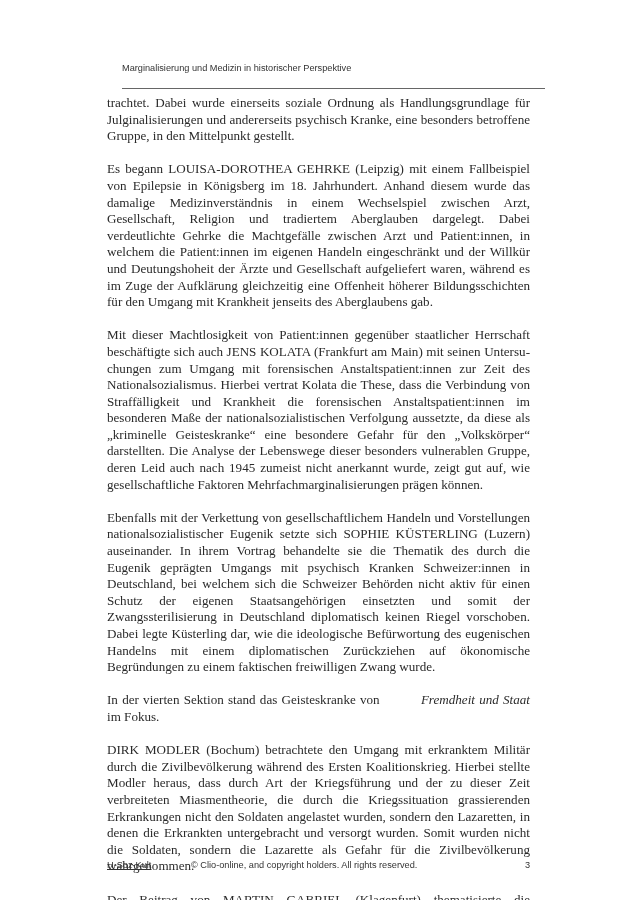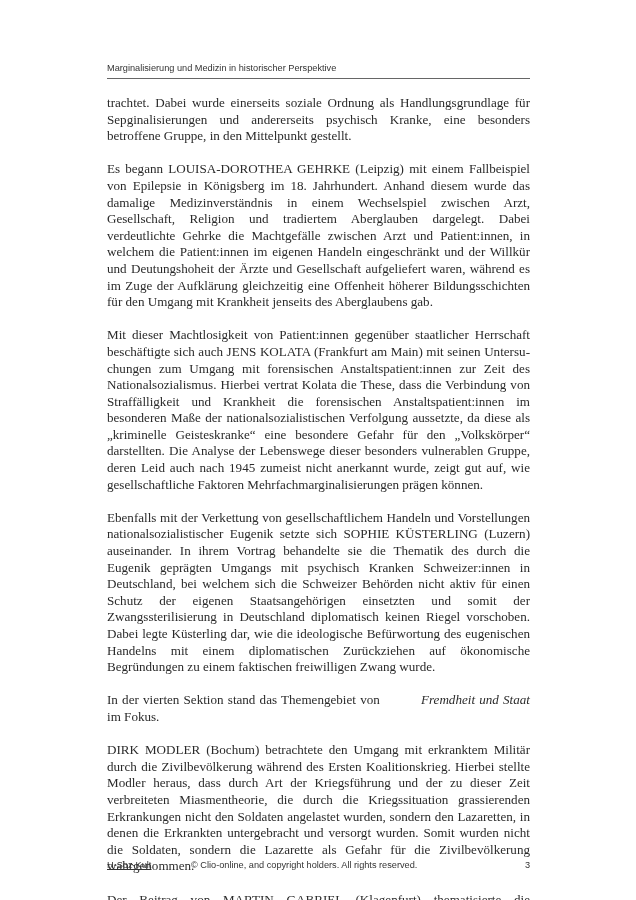--- a/index.html
+++ b/index.html
@@ -1,21 +1,21 @@
 <!DOCTYPE html>
 <html><head>
 <meta charset="utf-8">
 <style>
   html, body { margin: 0; padding: 0; background: #ffffff; }
   body { width: 636px; height: 900px; position: relative; overflow: hidden; }
   .page { position: absolute; left: 0; top: 0; width: 636px; height: 900px; background: #fff; }
   .running-header {
-    position: absolute; left: 107px; top: 63px; width: 423px;
+    position: absolute; left: 122px; top: 63px; width: 423px;
     font-family: "Liberation Sans", sans-serif; font-size: 9.2px; color: #333;
-    padding-bottom: 5px; border-bottom: 1px solid #666;
+    padding-bottom: 15px; border-bottom: 1px solid #666;
   }
   .body-text {
     position: absolute; left: 107px; top: 95px; width: 423px;
     font-family: "Liberation Serif", serif; font-size: 13.1px; line-height: 16.6px;
     color: #2a2a2a; text-align: justify; hyphens: manual;
   }
   .body-text p { margin: 0 0 16.6px 0; }
   .body-text em { font-style: italic; margin-left: 37px; }
   .footer {
     position: absolute; left: 107px; top: 860px; width: 423px;
@@ -25,25 +25,25 @@
   .footer .center { position: absolute; left: 84px; top: 0; }
   .footer .right { position: absolute; right: 0; top: 0; }
 </style>
 </head>
 <body>
 
 <div class="page">
   <div class="running-header">Marginalisierung und Medizin in historischer Perspektive</div>
 
   <div class="body-text">
-    <p>trachtet. Dabei wurde einerseits soziale Ordnung als Handlungsgrundlage für Sep­ginalisierungen und andererseits psychisch Kranke, eine besonders betroffene Gruppe, in den Mittelpunkt gestellt.</p>
+    <p>trachtet. Dabei wurde einerseits soziale Ordnung als Handlungsgrundlage für Jul­ginalisierungen und andererseits psychisch Kranke, eine besonders betroffene Gruppe, in den Mittelpunkt gestellt.</p>
     <p>Es begann LOUISA-DOROTHEA GEHRKE (Leipzig) mit einem Fallbeispiel von Epilepsie in Königsberg im 18. Jahrhundert. Anhand diesem wurde das damalige Medizinverständnis in einem Wechselspiel zwischen Arzt, Gesellschaft, Religion und tradiertem Aberglauben dargelegt. Dabei verdeutlichte Gehrke die Machtge­fälle zwischen Arzt und Patient:innen, in welchem die Patient:innen im eigenen Handeln eingeschränkt und der Willkür und Deutungshoheit der Ärzte und Gesell­schaft aufgeliefert waren, während es im Zuge der Aufklärung gleichzeitig eine Offenheit höherer Bildungsschichten für den Umgang mit Krankheit jenseits des Aberglaubens gab.</p>
     <p>Mit dieser Machtlosigkeit von Patient:innen gegenüber staatlicher Herrschaft be­schäftigte sich auch JENS KOLATA (Frankfurt am Main) mit seinen Untersu­chungen zum Umgang mit forensischen Anstaltspatient:innen zur Zeit des Natio­nalsozialismus. Hierbei vertrat Kolata die These, dass die Verbindung von Straf­fälligkeit und Krankheit die forensischen Anstaltspatient:innen im besonderen Maße der nationalsozialistischen Verfolgung aussetzte, da diese als „kriminelle Geisteskranke“ eine besondere Gefahr für den „Volkskörper“ darstellten. Die Ana­lyse der Lebenswege dieser besonders vulnerablen Gruppe, deren Leid auch nach 1945 zumeist nicht anerkannt wurde, zeigt gut auf, wie gesellschaftliche Faktoren Mehrfachmarginalisierungen prägen können.</p>
     <p>Ebenfalls mit der Verkettung von gesellschaftlichem Handeln und Vorstellungen nationalsozialistischer Eugenik setzte sich SOPHIE KÜSTERLING (Luzern) aus­einander. In ihrem Vortrag behandelte sie die Thematik des durch die Eugenik ge­prägten Umgangs mit psychisch Kranken Schweizer:innen in Deutschland, bei welchem sich die Schweizer Behörden nicht aktiv für einen Schutz der eigenen Staatsangehörigen einsetzten und somit der Zwangssterilisierung in Deutschland diplomatisch keinen Riegel vorschoben. Dabei legte Küsterling dar, wie die ideo­logische Befürwortung des eugenischen Handelns mit einem diplomatischen Zu­rückziehen auf ökonomische Begründungen zu einem faktischen freiwilligen Zwang wurde.</p>
-    <p><span>In der vierten Sektion stand das Themengebiet von </span><em>Fremdheit und Staat</em><span> im Fokus.</span></p>
+    <p><span>In der vierten Sektion stand das Geisteskranke von </span><em>Fremdheit und Staat</em><span> im Fokus.</span></p>
     <p>DIRK MODLER (Bochum) betrachtete den Umgang mit erkranktem Militär durch die Zivilbevölkerung während des Ersten Koalitionskrieg. Hierbei stellte Modler heraus, dass durch Art der Kriegsführung und der zu dieser Zeit verbreite­ten Miasmentheorie, die durch die Kriegssituation grassierenden Erkrankungen nicht den Soldaten angelastet wurden, sondern den Lazaretten, in denen die Er­krankten untergebracht und versorgt wurden. Somit wurden nicht die Soldaten, sondern die Lazarette als Gefahr für die Zivilbevölkerung wahrgenommen.</p>
     <p>Der Beitrag von MARTIN GABRIEL (Klagenfurt) thematisierte die Epidemiebe­kämpfung und die damit einhergehende Marginalisierung sowie die Medizin im Spannungsfeld des politischen Machterhalts. Dies zeigte Gabriel anhand eines Vergleiches des Umgangs von zwei Pockenepidemien in Süd- und Nordamerika</p>
   </div>
 
   <div class="footer">
     <span class="left">H-Soz-Kult</span>
     <span class="center">© Clio-online, and copyright holders. All rights reserved.</span>
     <span class="right">3</span>
   </div>
 </div>

